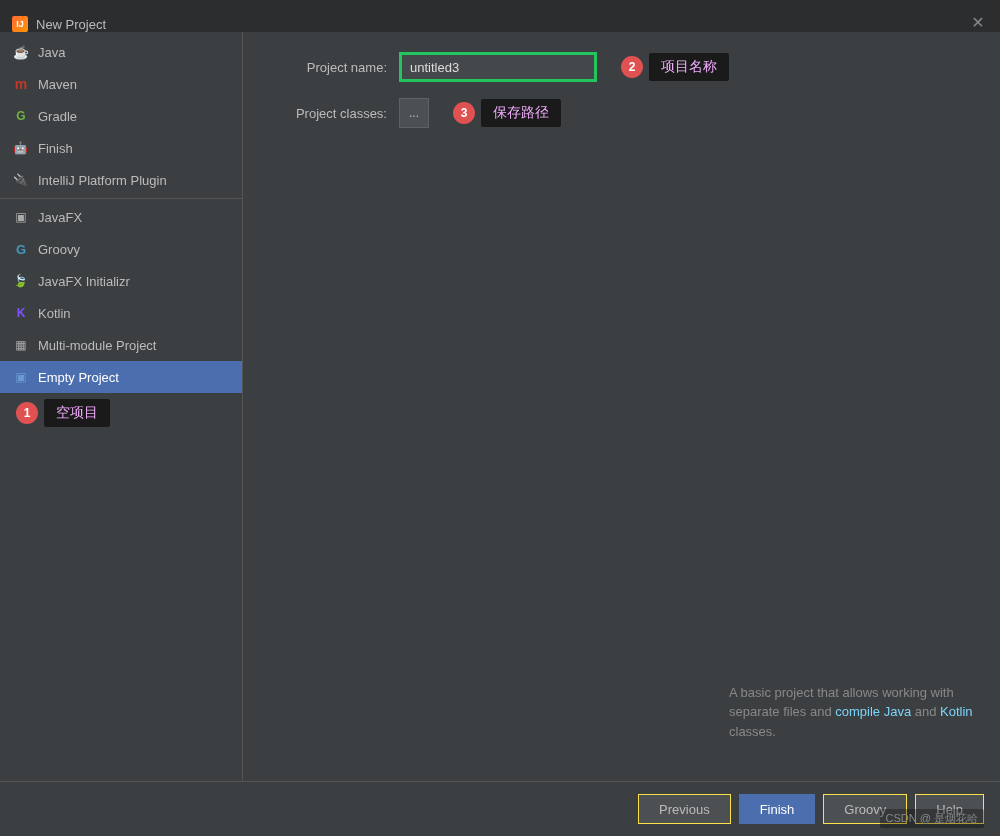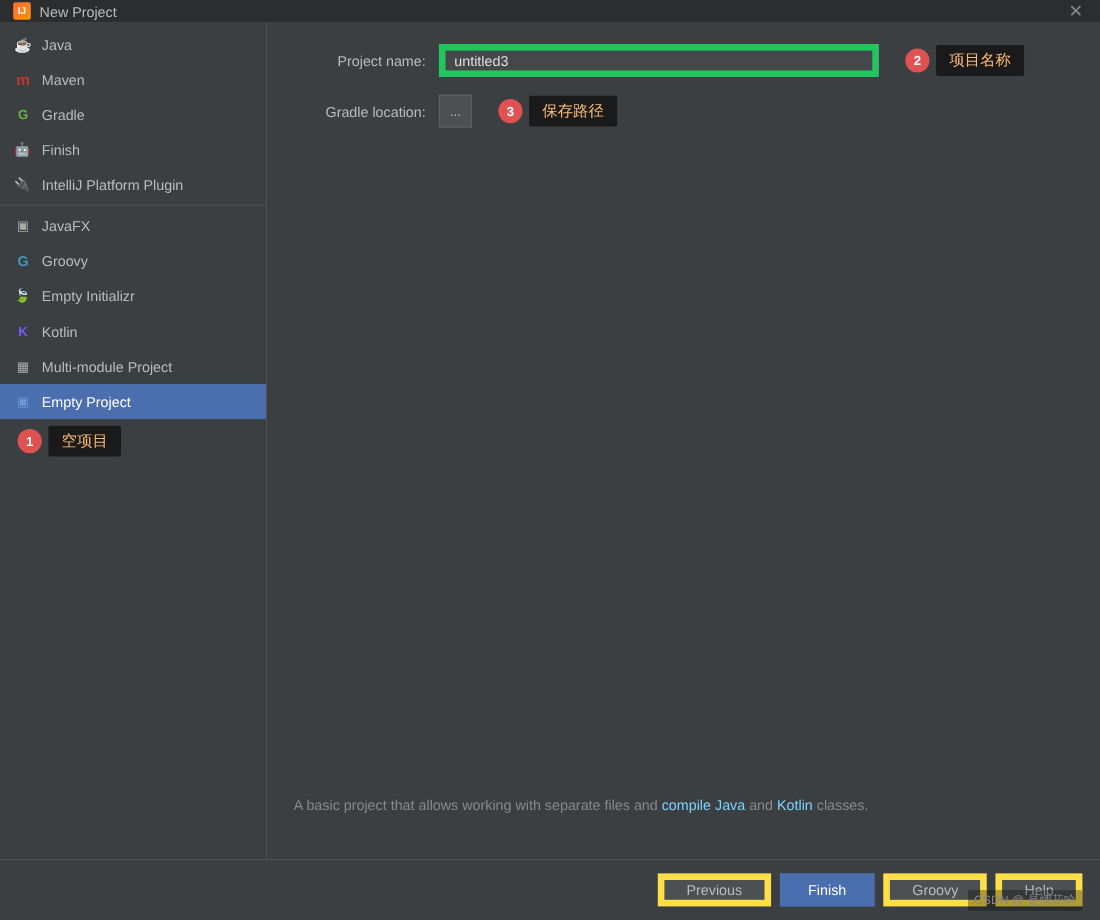--- a/index.html
+++ b/index.html
@@ -16,23 +16,23 @@
     .dialog {
       width: 1000px;
       height: 836px;
       background: #3c3f41;
       display: flex;
       flex-direction: column;
       position: relative;
     }
     .title-bar {
       background: #2b2d2f;
-      height: 20px;
-      display: flex;
-      align-items: center;
+      height: 32px;
+      display: flex;
+      align-items: flex-end;
       padding: 0 12px;
       gap: 8px;
       flex-shrink: 0;
     }
     .title-bar-icon {
       width: 16px;
       height: 16px;
       background: linear-gradient(135deg, #ff6b35 0%, #ff9500 100%);
       border-radius: 2px;
       display: flex;
@@ -89,21 +89,20 @@
       flex-shrink: 0;
       display: flex;
       align-items: center;
       justify-content: center;
       font-size: 12px;
     }
     .right-panel {
       flex: 1;
       background: #3c3f41;
       display: flex;
-      flex-direction: column;
       padding: 20px 24px;
     }
     .form-section {
       display: flex;
       flex-direction: column;
       gap: 16px;
     }
     .form-row {
       display: flex;
       align-items: center;
@@ -112,21 +111,21 @@
     .form-label {
       color: #bbbbbb;
       font-size: 13px;
       width: 120px;
       text-align: right;
       flex-shrink: 0;
     }
     .form-input {
       flex: 1;
       background: #45484a;
-      border: 6px solid #22c55e;
+      border: 3px solid #22c55e;
       color: #dddddd;
       padding: 5px 8px;
       font-size: 13px;
       outline: none;
       height: 30px;
     }
     .browse-btn {
       background: #4c5052;
       border: 1px solid #5c6164;
       color: #bbbbbb;
@@ -161,21 +160,21 @@
       align-items: center;
       justify-content: flex-end;
       padding: 0 16px;
       gap: 8px;
       flex-shrink: 0;
     }
     .btn {
       padding: 6px 20px;
       font-size: 13px;
       cursor: pointer;
-      border: 6px solid #fde047;
+      border: 1px solid #fde047;
       height: 30px;
       display: flex;
       align-items: center;
       justify-content: center;
     }
     .btn-default {
       background: #4c5052;
       color: #bbbbbb;
     }
     .btn-primary {
@@ -194,21 +193,21 @@
       background: #e05252;
       color: white;
       font-size: 12px;
       font-weight: bold;
       margin-left: 4px;
       flex-shrink: 0;
     }
     .tooltip-popup {
       display: inline-block;
       background: #1a1a1a;
-      color: #fdba74;
+      color: #f0abfc;
       padding: 5px 12px;
       font-size: 14px;
       border-radius: 2px;
       margin-left: 6px;
       white-space: nowrap;
     }
     
     .csdn-watermark {
       position: absolute;
       bottom: 8px;
@@ -278,21 +277,21 @@
         <span>JavaFX</span>
       </div>
 
       <div class="sidebar-item">
         <div class="sidebar-icon" style="color:#4298b8;font-weight:bold;font-size:13px;">G</div>
         <span>Groovy</span>
       </div>
 
       <div class="sidebar-item">
         <div class="sidebar-icon" style="color:#6db33f;">🍃</div>
-        <span>Empty Initializr</span>
+        <span>JavaFX Initializr</span>
       </div>
 
       <div class="sidebar-item">
         <div class="sidebar-icon" style="color:#7f52ff;font-weight:bold;">K</div>
         <span>Kotlin</span>
       </div>
 
       <div class="sidebar-item">
         <div class="sidebar-icon" style="color:#aaa;">▦</div>
         <span>Multi-module Project</span>
@@ -315,21 +314,21 @@
         <div class="form-row">
           <span class="form-label">Project name:</span>
           <input class="form-input" type="text" value="untitled3" style="max-width: 400px;">
           <div class="annotation-inline">
             <div class="annotation-badge">2</div>
             <div class="tooltip-popup">项目名称</div>
           </div>
         </div>
 
         <div class="form-row">
-          <span class="form-label">Gradle location:</span>
+          <span class="form-label">Project classes:</span>
           <button class="browse-btn">...</button>
           <div class="annotation-inline">
             <div class="annotation-badge">3</div>
             <div class="tooltip-popup">保存路径</div>
           </div>
         </div>
       </div>
 
       <div class="description-area">
         <p class="description-text">

